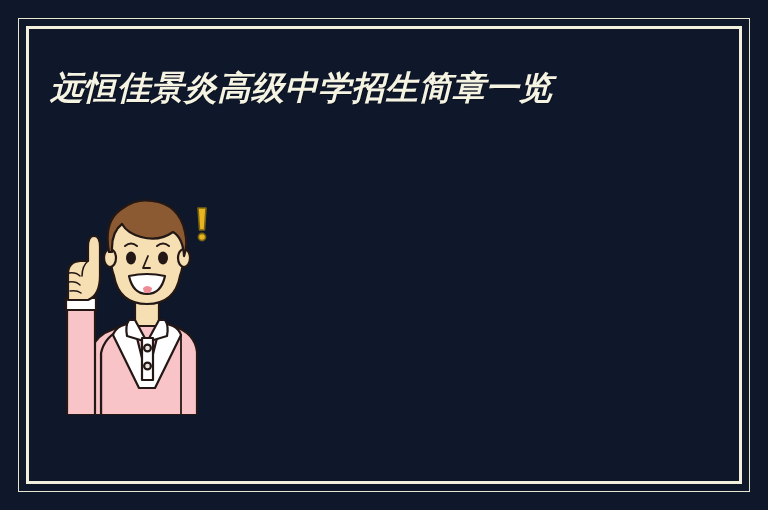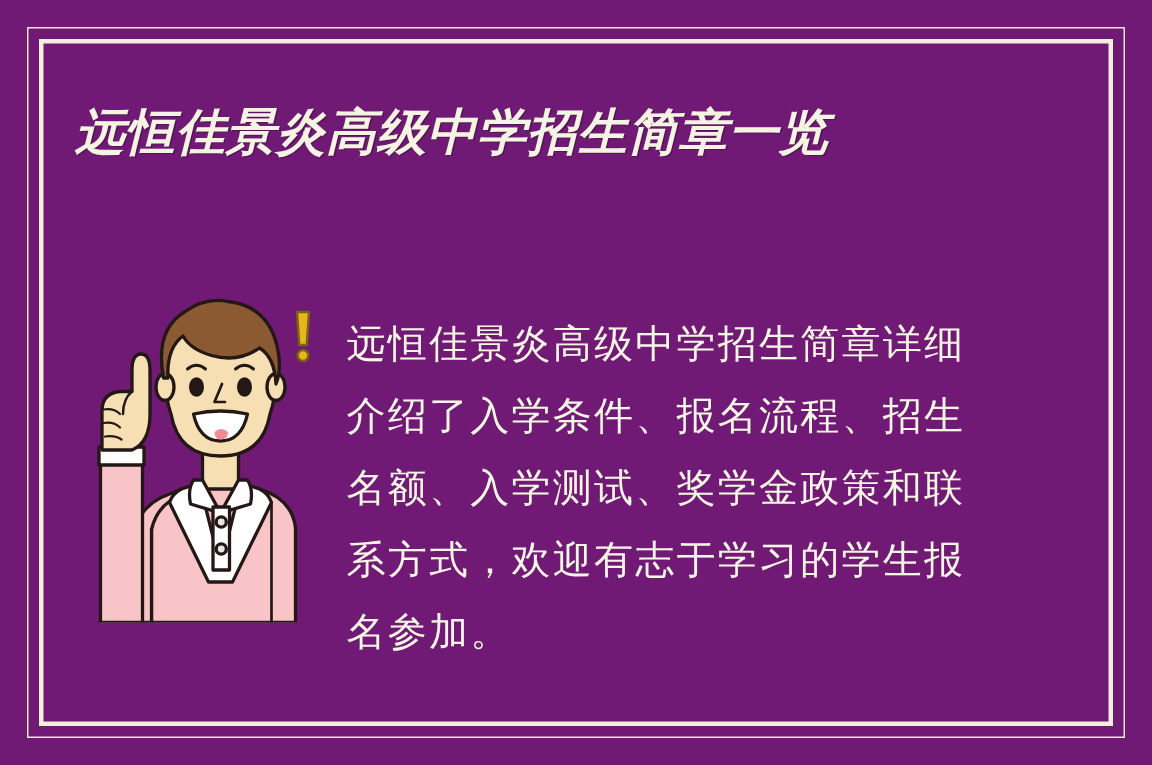--- a/index.html
+++ b/index.html
@@ -11,21 +11,21 @@
     width: 768px;
     height: 510px;
     overflow: hidden;
     font-family: "DejaVu Sans", sans-serif;
   }
 
   .poster {
     position: relative;
     width: 768px;
     height: 510px;
-    background: #701a75;
+    background: #0f172a;
     overflow: hidden;
   }
 
   
   .frame-outer {
     position: absolute;
     left: 18px;
     top: 18px;
     right: 18px;
     bottom: 18px;
@@ -149,15 +149,14 @@
 
         <g>
           <path d="M143 18 L151 18 L149.5 40 L144.5 40 Z" fill="#e8b41f" stroke="#7a6410" stroke-width="1.6"></path>
           <circle cx="147" cy="47" r="3.6" fill="#e8b41f" stroke="#7a6410" stroke-width="1.6"></circle>
         </g>
 
       </g>
     </svg>
   </div>
 
-  <div class="body-text">远恒佳景炎高级中学招生简章详细介绍了入学条件、报名流程、招生名额、入学测试、奖学金政策和联系方式，欢迎有志于学习的学生报名参加。</div>
 
 </div>
 
 </body></html>

